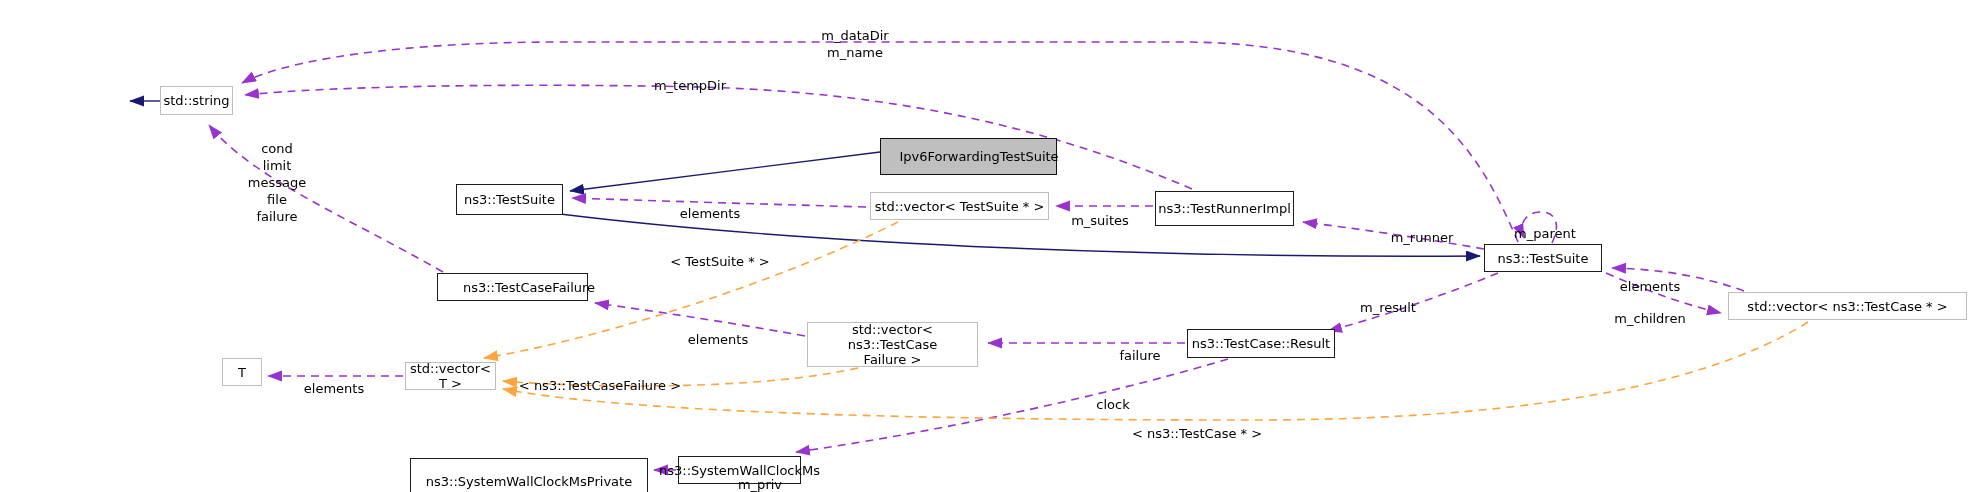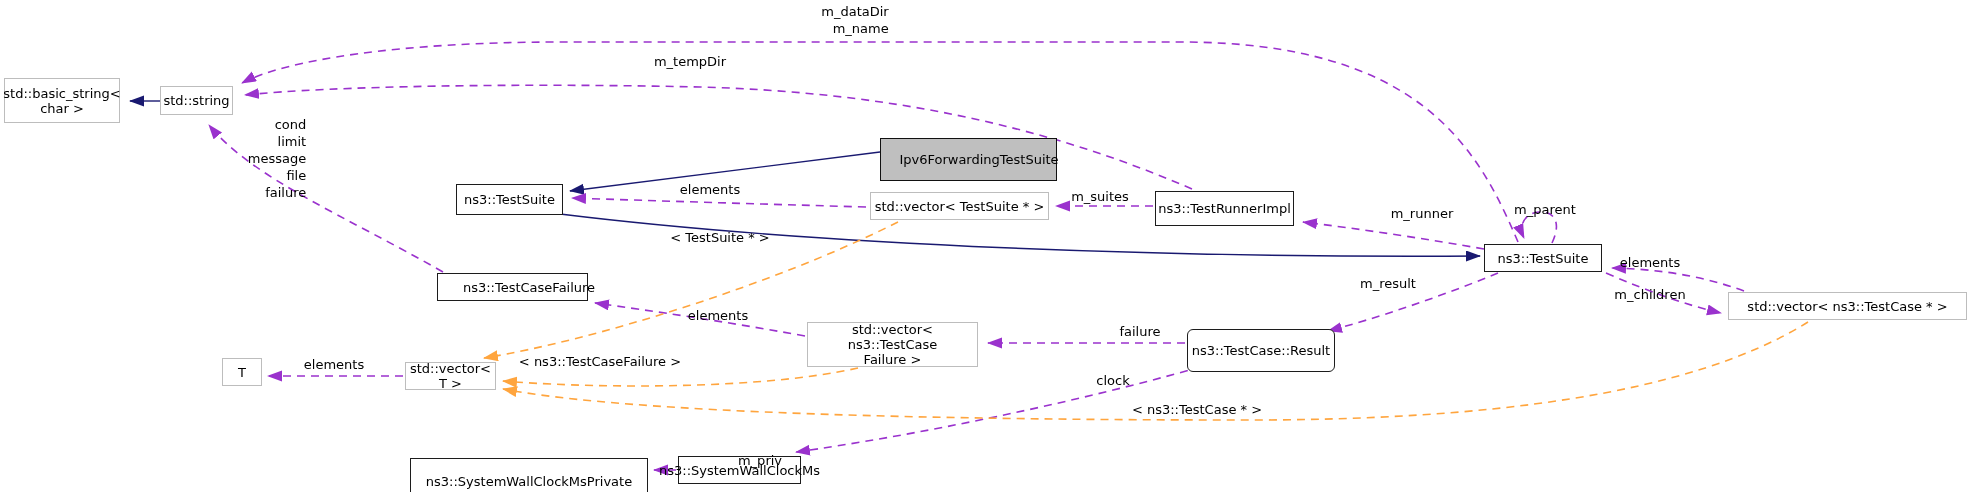--- a/index.html
+++ b/index.html
@@ -22,23 +22,24 @@
     white-space:pre-line;
     padding:0 3px;
     z-index:2;
   }
   .node.cls{border:1.5px solid #1c1c1c;}
   .node.focus{background:var(--highlight,#bfbfbf);border:1.7px solid #111;}
   .edge-label{
     position:absolute;
     transform:translateX(-50%);
     font-size:13px;line-height:17px;color:#000;
-    text-align:right;
+    text-align:center;
     white-space:pre-line;
     z-index:3;
+    margin-top:24px;
   }
 </style>
 </head>
 <body>
 
 <div id="canvas" style="--bg: #ffffff; --node-fill: #ffffff; --std-border: #bdbdbd; --highlight: #bfbfbf;">
 
   <svg id="edges" viewBox="0 0 1971 492" xmlns="http://www.w3.org/2000/svg">
     <defs>
       <marker id="arrow-navy" markerUnits="userSpaceOnUse" markerWidth="16" markerHeight="12" refX="14" refY="5.5" orient="auto">
@@ -70,33 +71,31 @@
     <path d="M 1228,359 C 1080,403 905,437 796,452" stroke="#9a32cd" stroke-width="1.6" stroke-dasharray="8 6" fill="none" marker-end="url(#arrow-purple)"></path>
     <path d="M 805,336 C 722,321 652,311 595,303" stroke="#9a32cd" stroke-width="1.6" stroke-dasharray="8 6" fill="none" marker-end="url(#arrow-purple)"></path>
     <path d="M 403,376 L 268,376" stroke="#9a32cd" stroke-width="1.6" stroke-dasharray="8 6" fill="none" marker-end="url(#arrow-purple)"></path>
     <path d="M 676,470 L 654,470" stroke="#9a32cd" stroke-width="1.6" stroke-dasharray="8 6" fill="none" marker-end="url(#arrow-purple)"></path>
 
     <path d="M 898,222 C 775,284 595,340 484,358" stroke="#ffa53e" stroke-width="1.6" stroke-dasharray="8 6" fill="none" marker-end="url(#arrow-orange)"></path>
     <path d="M 858,368 C 750,392 572,387 503,381" stroke="#ffa53e" stroke-width="1.6" stroke-dasharray="8 6" fill="none" marker-end="url(#arrow-orange)"></path>
     <path d="M 1808,322 C 1690,396 1480,420 1250,420 C 950,420 635,414 503,389" stroke="#ffa53e" stroke-width="1.6" stroke-dasharray="8 6" fill="none" marker-end="url(#arrow-orange)"></path>
   </svg>
 
-  <div class="node" style="left:4px;top:78px;width:116px;height:45px;">std::basic_string&lt;
-char &gt;</div>
   <div class="node" style="left:160px;top:86px;width:73px;height:29px;">std::string</div>
   <div class="node cls" style="left:456px;top:184px;width:107px;height:31px;">ns3::TestSuite</div>
-  <div class="node focus" style="left:880px;top:138px;width:177px;height:43px;padding-left:24px;">Ipv6ForwardingTestSuite</div>
+  <div class="node focus" style="left:880px;top:138px;width:177px;height:37px;padding-left:24px;">Ipv6ForwardingTestSuite</div>
   <div class="node" style="left:870px;top:192px;width:179px;height:28px;text-align:right;">std::vector&lt; TestSuite * &gt;</div>
   <div class="node cls" style="left:1155px;top:191px;width:139px;height:35px;">ns3::TestRunnerImpl</div>
   <div class="node cls" style="left:1484px;top:244px;width:118px;height:28px;">ns3::TestSuite</div>
   <div class="node" style="left:1728px;top:292px;width:239px;height:28px;">std::vector&lt; ns3::TestCase * &gt;</div>
   <div class="node cls" style="left:437px;top:273px;width:151px;height:28px;padding-left:36px;">ns3::TestCaseFailure</div>
   <div class="node" style="left:807px;top:322px;width:171px;height:45px;">std::vector&lt; ns3::TestCase
 Failure &gt;</div>
-  <div class="node cls" style="left:1187px;top:329px;width:148px;height:43px;border-radius:6px;">ns3::TestCase::Result</div>
+  <div class="node cls" style="left:1187px;top:329px;width:148px;height:29px;">ns3::TestCase::Result</div>
   <div class="node" style="left:222px;top:358px;width:40px;height:28px;">T</div>
   <div class="node" style="left:405px;top:362px;width:91px;height:28px;">std::vector&lt; T &gt;</div>
   <div class="node cls" style="left:410px;top:458px;width:238px;height:46px;">ns3::SystemWallClockMsPrivate</div>
   <div class="node cls" style="left:678px;top:456px;width:123px;height:28px;">ns3::SystemWallClockMs</div>
 
   <div class="edge-label" style="left:855px;top:3px;">m_dataDir
 m_name</div>
   <div class="edge-label" style="left:690px;top:53px;">m_tempDir</div>
   <div class="edge-label" style="left:277px;top:116px;">cond
 limit

